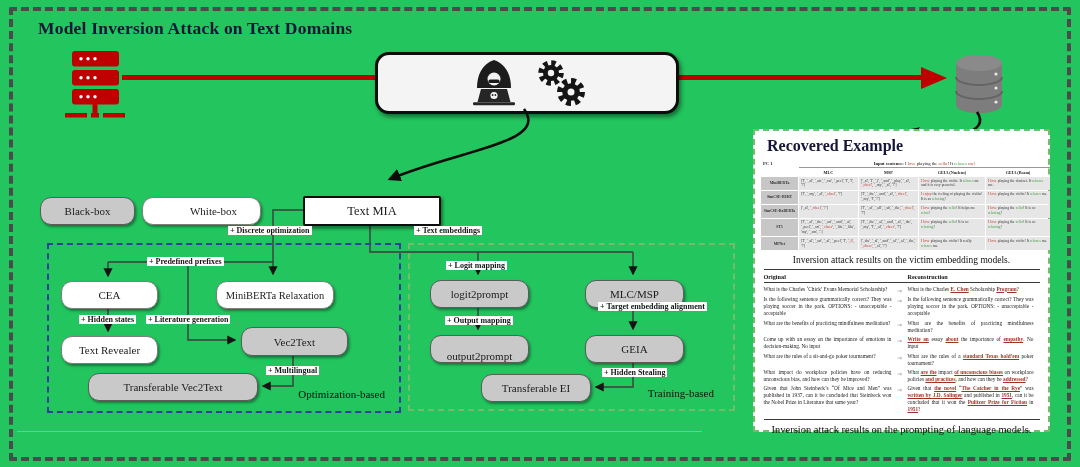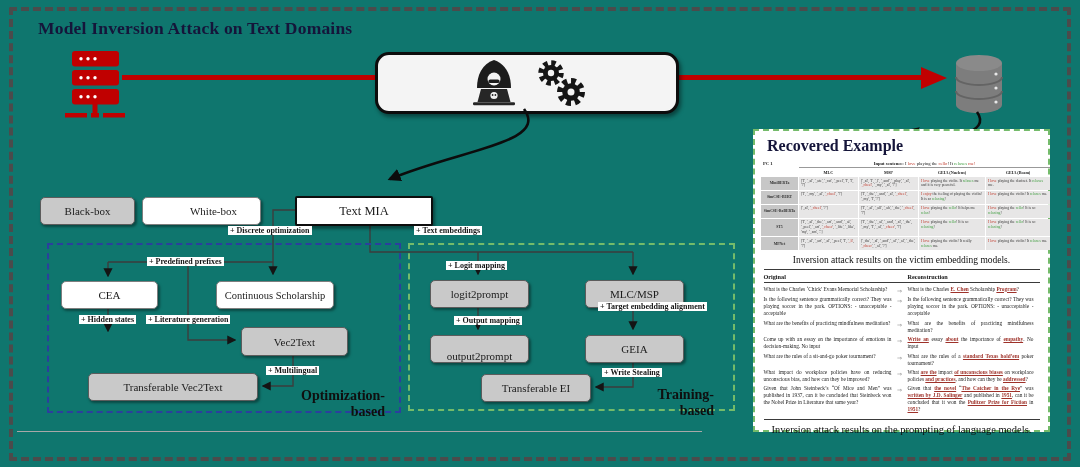--- a/index.html
+++ b/index.html
@@ -1,31 +1,31 @@
 <!DOCTYPE html>
 <html><head>
 <meta charset="utf-8">
 <style>
   html,body{margin:0;padding:0;background:#fff;}
-  #canvas{position:relative;width:1080px;height:467px;background:#0f766e;overflow:hidden;
+  #canvas{position:relative;width:1080px;height:467px;background:#22c55e;overflow:hidden;
           font-family:"Liberation Serif",serif;}
   .abs{position:absolute;}
   #outer-border{left:9px;top:7px;width:1054px;height:446px;border:4px dashed #4b4b4b;border-radius:2px;}
   #main-title{left:38px;top:18px;font-size:17.5px;font-weight:bold;color:#15153a;letter-spacing:.2px;}
   .redline{background:#c00000;height:4.5px;}
   #attacker-box{left:375px;top:52px;width:298px;height:56px;background:#f4f4f4;border:3px solid #0d0d0d;
                 border-radius:14px;box-shadow:2px 3px 4px rgba(0,0,0,.45);display:flex;align-items:center;justify-content:center;gap:10px;}
   .pill{position:absolute;display:flex;align-items:center;justify-content:center;text-align:center;
-        font-size:11px;color:#1c1c1c;border-radius:5px;border:1.6px solid #7e7e7e;background:#fff;
+        font-size:11px;color:#1c1c1c;border-radius:11px;border:1.6px solid #7e7e7e;background:#fff;
         box-shadow:1.5px 2px 2.5px rgba(0,0,0,.38);z-index:2;}
   .pill.gray{background:#c9c9c9;border-color:#5c5c5c;}
   #text-mia{border-radius:2px;border:2.4px solid #0d0d0d;font-size:12.5px;box-shadow:2px 2.5px 3px rgba(0,0,0,.4);}
   .edge-label{position:absolute;font-weight:bold;font-size:8px;color:#161616;background:#fff;
               padding:0 2px;white-space:nowrap;z-index:3;line-height:9px;}
-  .group-caption{position:absolute;font-weight:bold;font-size:14px;color:#0f0f0f;z-index:3;text-align:right;}
+  .group-caption{position:absolute;font-weight:normal;font-size:11px;color:#0f0f0f;z-index:3;text-align:right;}
   #opt-group{left:47px;top:243px;width:350px;height:166px;border:2.6px dashed #2b3f9e;z-index:1;}
   #train-group{left:408px;top:243px;width:323px;height:164px;border:2.6px dashed #74bb6a;z-index:1;}
   #bottom-rule{left:17px;top:431px;width:685px;height:1px;background:#a8a8a8;}
   
   #recovered-panel{left:753px;top:129px;width:297px;height:303px;border:2px dashed #74bb6a;background:#fff;
                    box-sizing:border-box;padding:4px 6px 0 6px;z-index:2;}
   #recovered-title{font-size:16px;font-weight:bold;color:#15153a;margin:2px 0 5px 6px;}
   .etable{display:grid;grid-template-columns:37px 59px 59px 66px 64px;row-gap:1px;column-gap:1px;width:285px;margin:0 auto;}
   .et-corner{font-size:4.6px;font-weight:bold;color:#222;padding:1px 2px;}
   .et-input{grid-column:2 / span 4;font-size:4.6px;text-align:center;color:#222;border-bottom:.5px solid #999;padding:1px 0;}
@@ -148,32 +148,35 @@
       <path d="M633 362 V387 H596" marker-end="url(#ah)"></path>
     </g>
   </svg>
 
   <div class="pill gray" style="left:40px;top:197px;width:93px;height:26px;">
       <span>Black-box</span>
     </div>
   <div class="pill" style="left:142px;top:197px;width:93px;height:26px;padding-left:24px;">
       <span>White-box</span>
     </div>
-  <div class="pill" id="text-mia" style="left:295px;top:196px;width:134px;height:26px;">
+  <div class="pill" id="text-mia" style="left:303px;top:196px;width:134px;height:26px;">
       <span>Text MIA</span>
     </div>
 
   <div id="opt-group" class="abs"></div>
   <div id="train-group" class="abs"></div>
 
   <div class="pill" style="left:61px;top:281px;width:95px;height:26px;">
       <span>CEA</span>
     </div>
   <div class="pill" style="left:216px;top:281px;width:116px;height:26px;font-size:10.5px;">
-      <span>Continuous Scholarship</span>
+      <span>MiniBERTa Relaxation</span>
+    </div>
+  <div class="pill" style="left:61px;top:336px;width:95px;height:26px;">
+      <span>Text Revealer</span>
     </div>
   <div class="pill gray" style="left:241px;top:327px;width:105px;height:27px;">
       <span>Vec2Text</span>
     </div>
   <div class="pill gray" style="left:88px;top:373px;width:168px;height:26px;">
       <span>Transferable Vec2Text</span>
     </div>
 
   <div class="pill gray" style="left:430px;top:280px;width:97px;height:26px;">
       <span>logit2prompt</span>
@@ -191,23 +194,23 @@
       <span>Transferable EI</span>
     </div>
 
   <div class="edge-label" style="left:228px;top:226px;">+ Discrete optimization</div>
   <div class="edge-label" style="left:414px;top:226px;">+ Text embeddings</div>
   <div class="edge-label" style="left:147px;top:257px;">+ Predefined prefixes</div>
   <div class="edge-label" style="left:79px;top:315px;">+ Hidden states</div>
   <div class="edge-label" style="left:146px;top:315px;">+ Literature generation</div>
   <div class="edge-label" style="left:266px;top:366px;text-align:right;">+ Multilingual</div>
   <div class="edge-label" style="left:446px;top:261px;">+ Logit mapping</div>
-  <div class="edge-label" style="left:445px;top:316px;margin-left:9px;">+ Output mapping</div>
+  <div class="edge-label" style="left:445px;top:316px;">+ Output mapping</div>
   <div class="edge-label" style="left:576px;top:302px;margin-left:22px;">+ Target embedding alignment</div>
-  <div class="edge-label" style="left:602px;top:368px;">+ Write Stealing</div>
+  <div class="edge-label" style="left:602px;top:368px;">+ Hidden Stealing</div>
 
   <div class="group-caption" style="left:278px;top:388px;width:107px;">Optimization-based</div>
   <div class="group-caption" style="left:628px;top:387px;width:86px;">Training-based</div>
 
   <div id="recovered-panel" class="abs">
     <div id="recovered-title">Recovered Example</div>
     <div class="etable">
         <div class="et-corner">PC 1</div>
         <div class="et-input"><span class="b">Input sentence: </span><span>I </span><span class="red">love</span><span> playing the </span><span class="red">cello</span><span>! It </span><span class="green">relaxes</span><span class="red"> me!</span></div>
         <div class="et-blank"></div>

